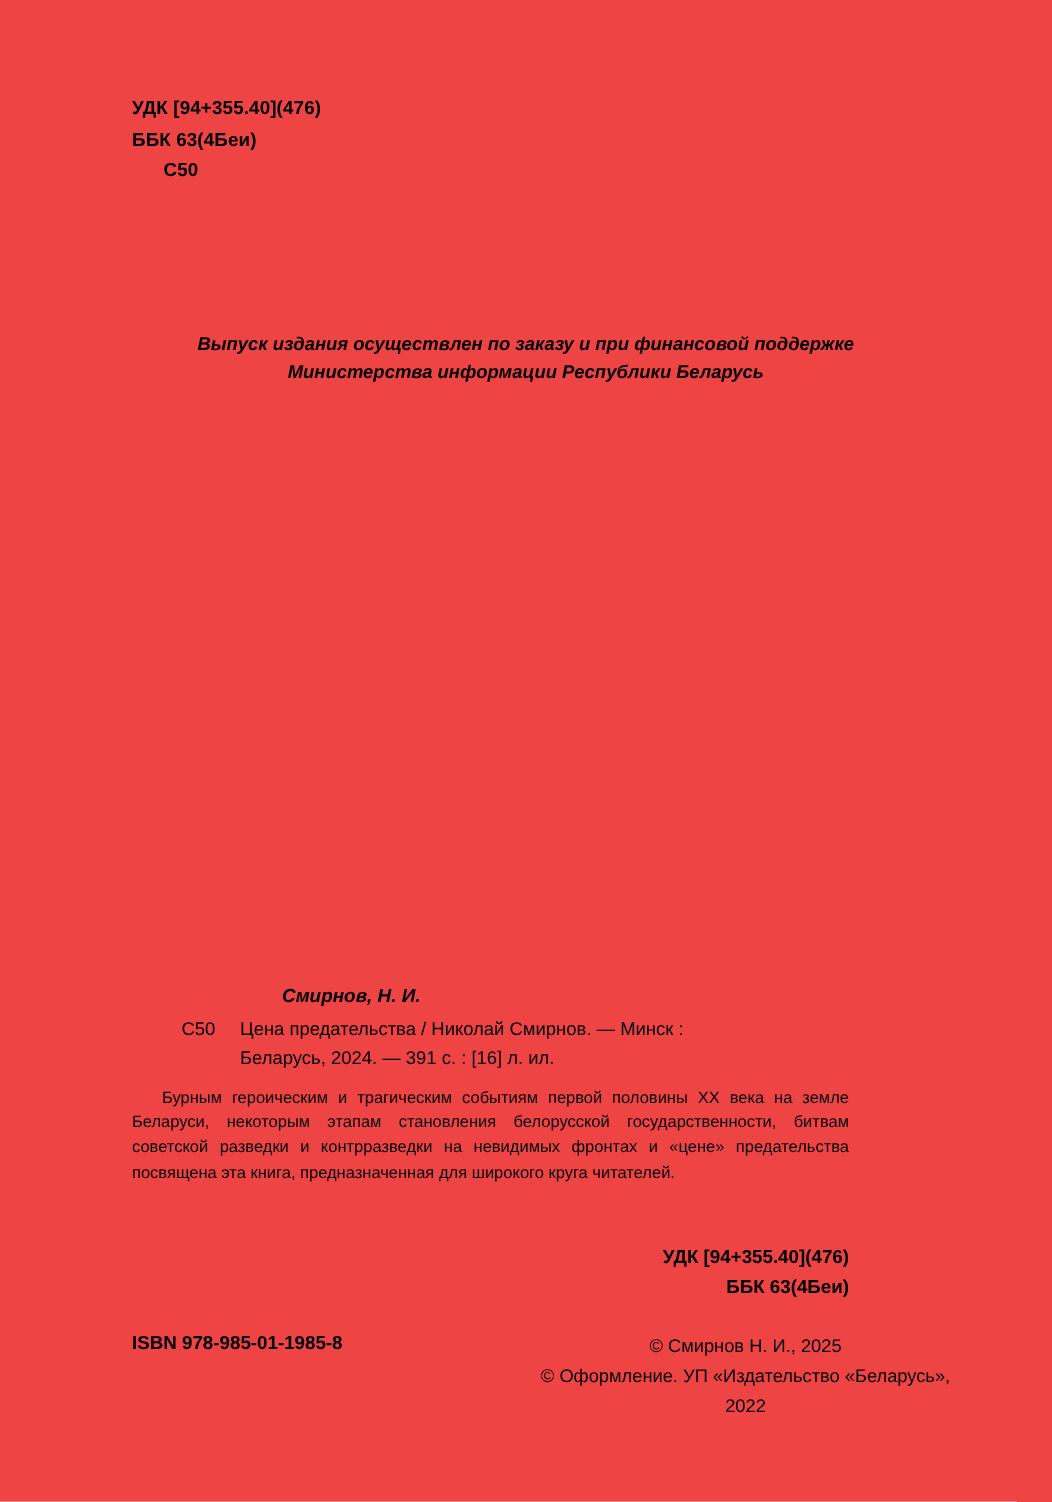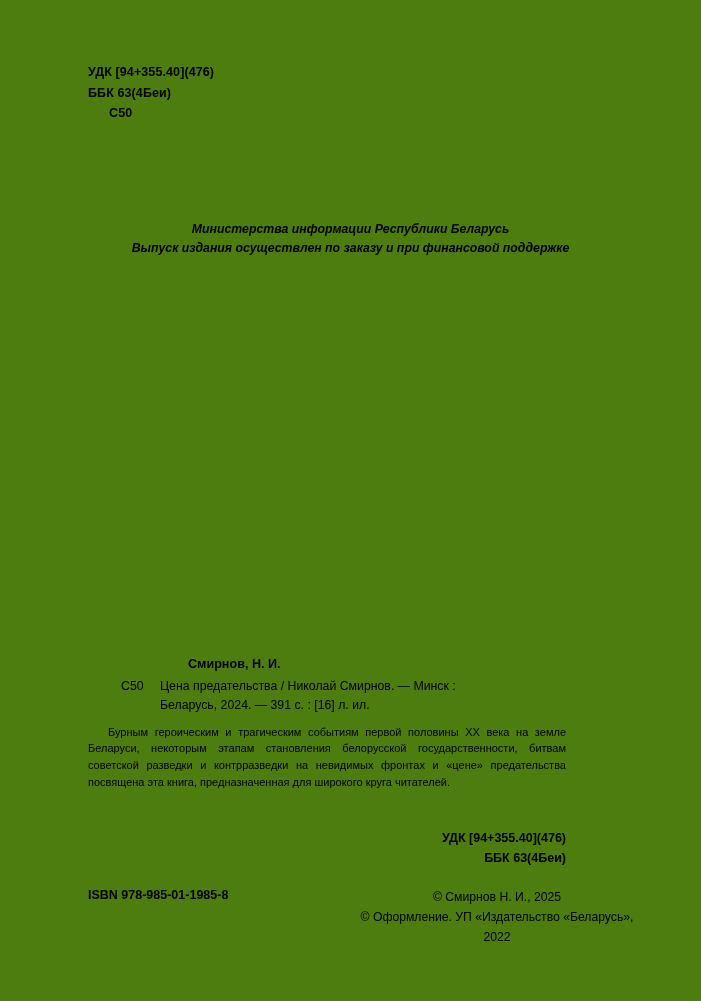--- a/index.html
+++ b/index.html
@@ -11,21 +11,21 @@
     width: 701px;
     height: 1001px;
     position: relative;
     font-family: "Liberation Sans", sans-serif;
     color: #000000;
     overflow: hidden;
   }
   .page {
     position: absolute;
     inset: 0;
-    background: #4d7c0f;
+    background: #ef4444;
   }
 
   
   .classification {
     position: absolute;
     left: 88px;
     top: 62px;
     font-size: 12.5px;
     font-weight: bold;
     line-height: 1.65;
@@ -66,20 +66,21 @@
     left: 88px;
     top: 655px;
     width: 478px;
     font-size: 12.3px;
     line-height: 1.55;
   }
   .record-head {
     margin-left: 100px;
     font-weight: bold;
     font-size: 12.6px;
+    font-style: italic;
   }
   .record-body {
     position: relative;
     margin-top: 2px;
   }
   .record-sig {
     position: absolute;
     left: 33px;
     top: 0px;
     font-size: 12.3px;
@@ -150,22 +151,22 @@
 
 <div class="page">
 
   <div class="classification">
     <div class="line indent1">УДК [94+355.40](476)</div>
     <div class="line indent2">ББК 63(4Беи)</div>
     <div class="line indent3">С50</div>
   </div>
 
   <div class="sponsor">
+    <span class="l">Выпуск издания осуществлен по заказу и при финансовой поддержке</span>
     <span class="l">Министерства информации Республики Беларусь</span>
-    <span class="l">Выпуск издания осуществлен по заказу и при финансовой поддержке</span>
   </div>
 
   <div class="record">
     <div class="record-head">Смирнов, Н. И.</div>
     <div class="record-body">
       <div class="record-sig">С50</div>
       <div class="record-desc">Цена предательства / Николай Смирнов. — Минск :</div>
       <div class="record-desc">Беларусь, 2024. — 391 с. : [16] л. ил.</div>
     </div>
     <div class="annotation">

